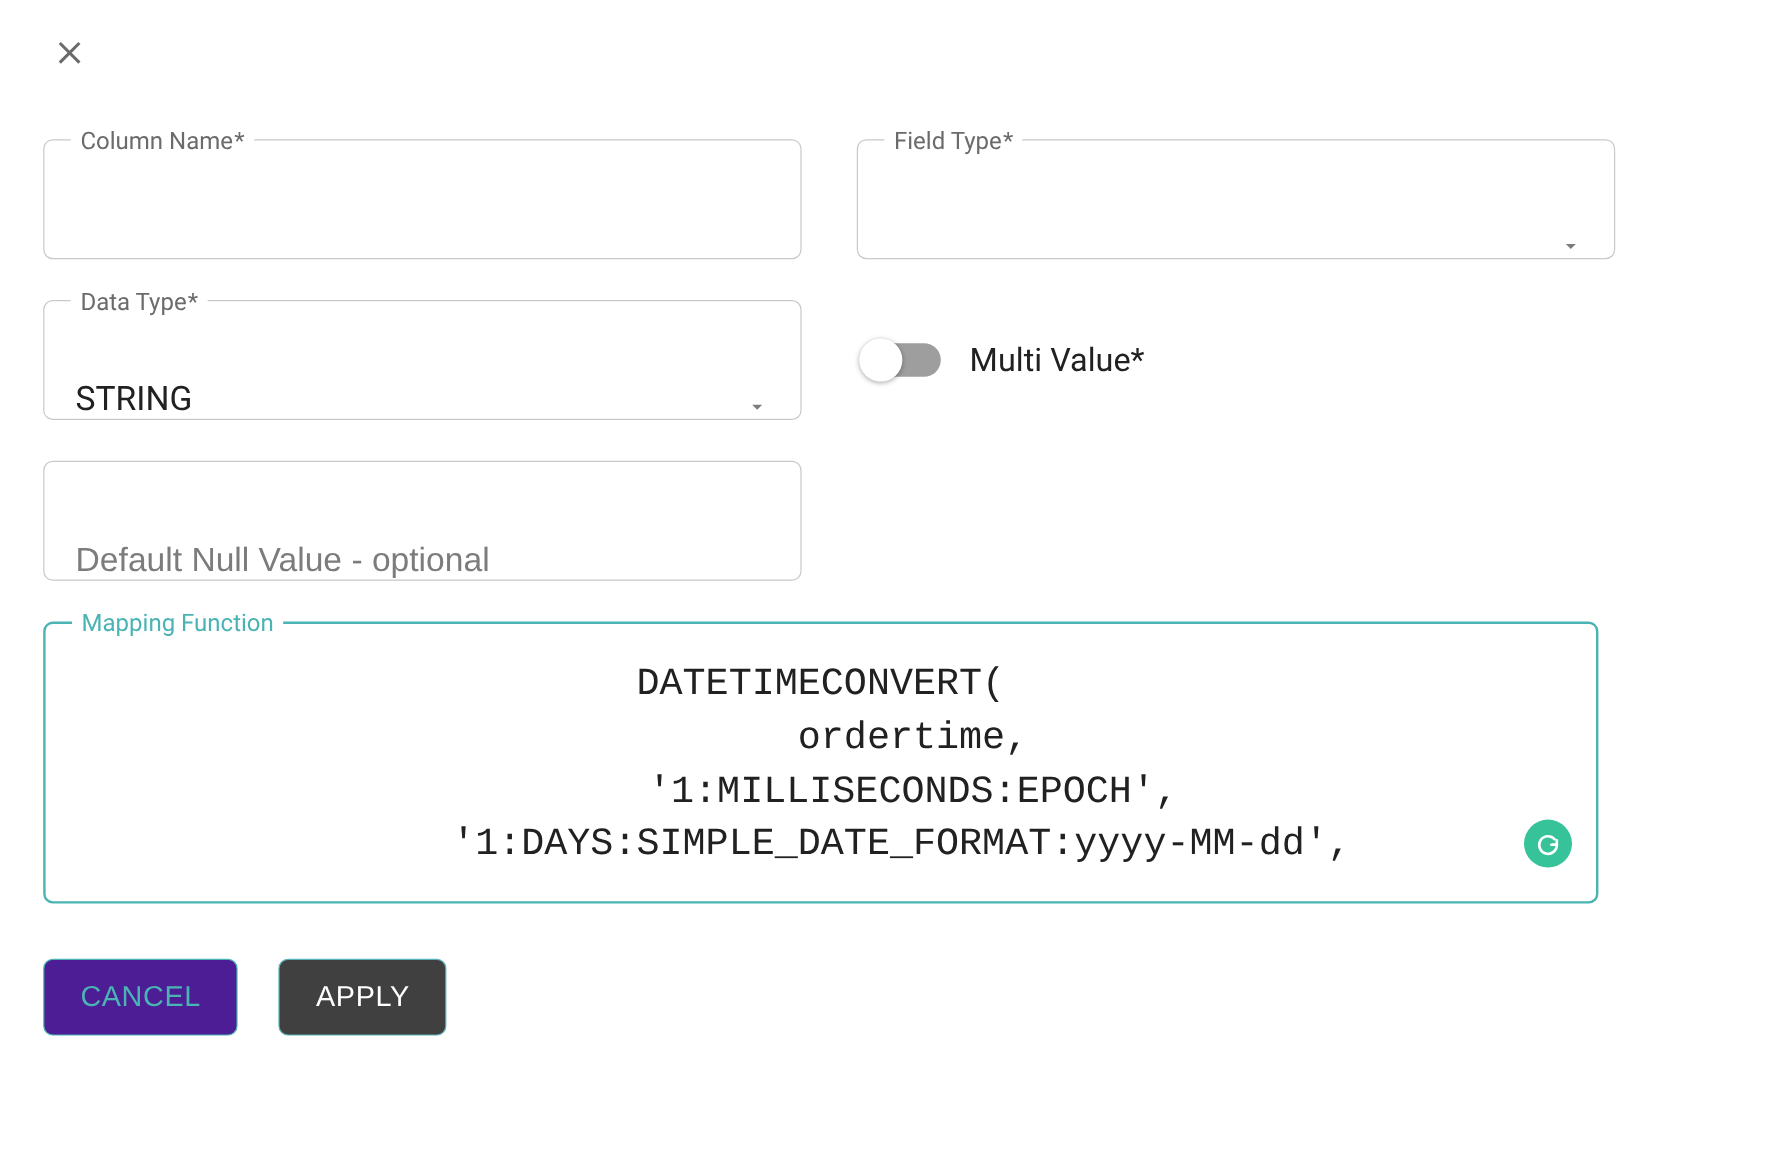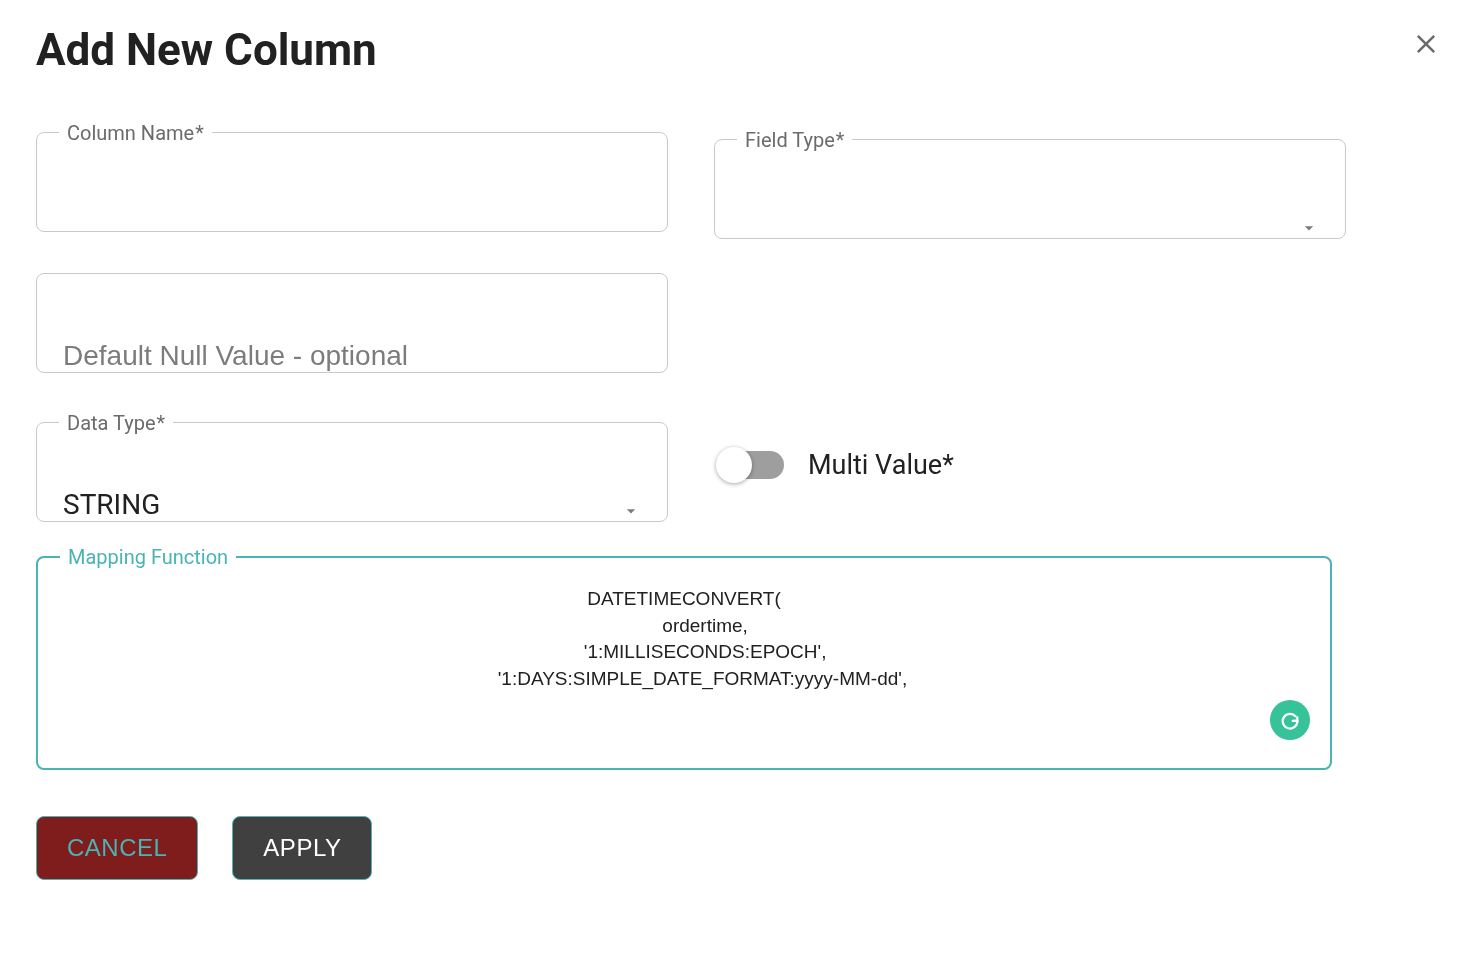--- a/index.html
+++ b/index.html
@@ -73,21 +73,21 @@
       font-weight: 400;
       color: #212121;
       width: 100%;
       background: transparent;
     }
     .field input.value::placeholder { color: #7c7c7c; }
     .field .caret {
       margin-left: auto;
       color: #7c7c7c;
     }
-    .field.select { cursor: pointer; margin-top: 15px; }
+    .field.select { cursor: pointer; }
 
     .req { margin-left: 1px; }
 
     
     .toggle-wrap {
       display: flex;
       align-items: center;
       gap: 24px;
       padding-left: 8px;
     }
@@ -126,22 +126,22 @@
       padding: 28px 26px 24px 26px;
       width: 1296px;
       text-align: center;
     }
     .field.mapping .legend {
       color: #4ab3b3;
       font-size: 20px;
       top: -13px;
     }
     .field.mapping .code {
-      font-family: Liberation Sans, sans-serif;
-      font-size: 19px;
+      font-family: Liberation Mono, monospace;
+      font-size: 32px;
       line-height: 1.4;
       white-space: pre;
       border: none;
       outline: none;
       width: 100%;
       resize: none;
       background: transparent;
       color: #212121;
     }
     .grammarly {
@@ -170,37 +170,36 @@
       font-size: 24px;
       font-weight: 500;
       letter-spacing: 0.5px;
       padding: 0 30px;
       cursor: pointer;
       display: inline-flex;
       align-items: center;
       justify-content: center;
     }
     .btn-outline {
-      background: #7f1d1d;
+      background: #4c1d95;
       border: 1.5px solid #4ab3b3;
       color: #4ab3b3;
     }
     .btn-solid {
       background: #404040;
       border: 1px solid #57b1b8;
       color: #fff;
     }
 
     .caret svg { width: 20px; height: 20px; display:block; }
   </style>
 </head>
 <body>
 
 <div class="header">
-  <h1 class="title">Add New Column</h1>
   <button class="close" aria-label="Close">
     <span>
       <svg viewBox="0 0 24 24" width="28" height="28">
           <path fill="none" stroke="#6b6b6b" stroke-width="2.2" d="M5 5l14 14M19 5L5 19"></path>
         </svg>
     </span>
   </button>
 </div>
 
 <div class="form">
@@ -222,46 +221,46 @@
           <svg viewBox="0 0 24 24">
               <path d="M7 10l5 5 5-5z" fill="#7c7c7c"></path>
             </svg>
         </span>
       </div>
     </div>
   </div>
 
   <div class="row">
     <div class="col col-half">
-      <div class="field null-field">
-        <input class="value" type="text" placeholder="Default Null Value - optional" style="">
-      </div>
-    </div>
-  </div>
-
-  <div class="row">
-    <div class="col col-half">
       <div class="field select">
         <span class="legend">
           <span>Data Type</span><span class="req">*</span>
         </span>
         <span class="value">STRING</span>
         <span class="caret">
           <svg viewBox="0 0 24 24">
               <path d="M7 10l5 5 5-5z" fill="#7c7c7c"></path>
             </svg>
         </span>
       </div>
     </div>
     <div class="col col-half">
       <div class="toggle-wrap">
         <button class="toggle" aria-pressed="false">
           <span class="knob"></span>
         </button>
         <span class="toggle-label">Multi Value*</span>
+      </div>
+    </div>
+  </div>
+
+  <div class="row">
+    <div class="col col-half">
+      <div class="field null-field">
+        <input class="value" type="text" placeholder="Default Null Value - optional" style="">
       </div>
     </div>
   </div>
 
   <div class="row">
     <div class="field mapping">
       <span class="legend">Mapping Function</span>
       <div class="code" contenteditable="true" style="">DATETIMECONVERT(
         ordertime,
         '1:MILLISECONDS:EPOCH',

